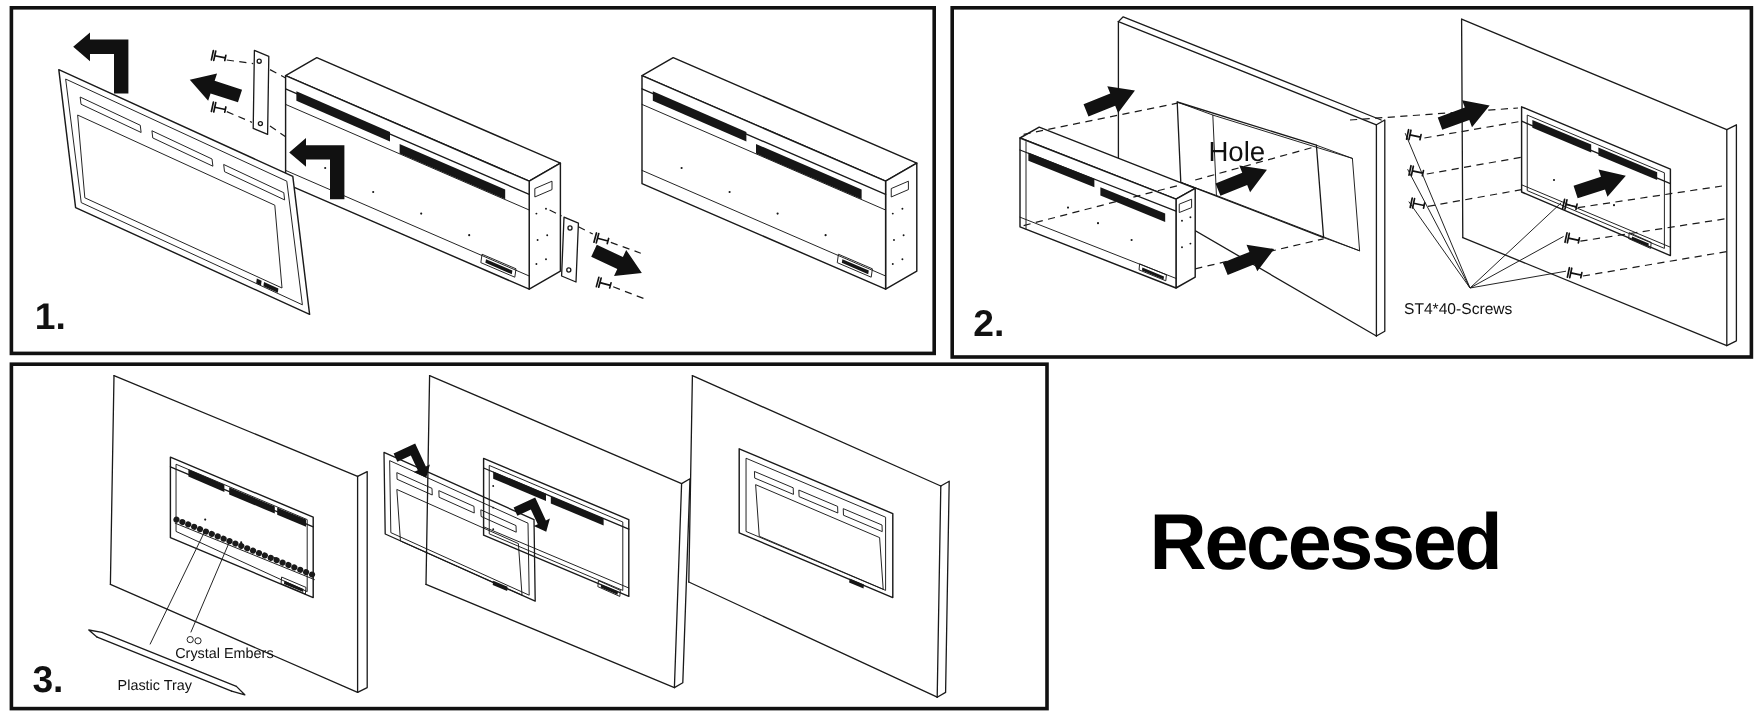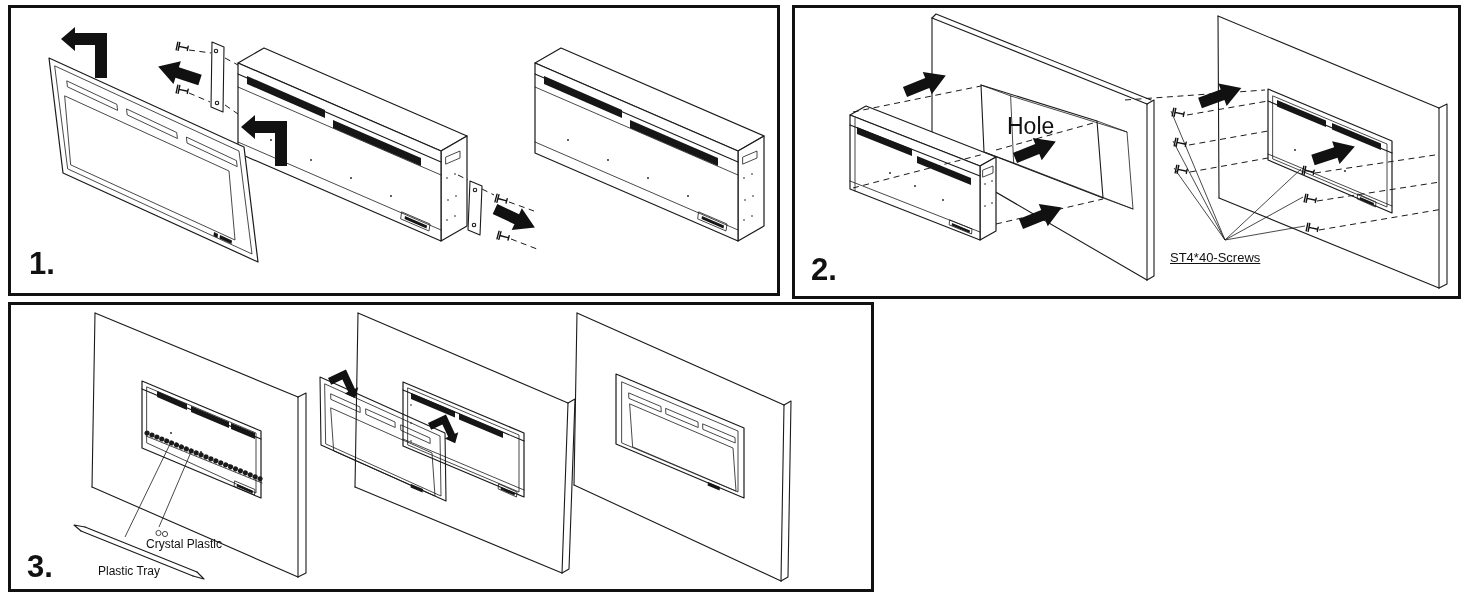--- a/index.html
+++ b/index.html
@@ -193,21 +193,21 @@
       <path class="dash" d="M524,222 L648,201"></path>
       <g>
         <path class="thin" d="M430,232 L376,103 M430,232 L378,133 M430,232 L379,160"></path>
         <path class="thin" d="M430,232 L506,161 M430,232 L508,189 M430,232 L510,218"></path>
       </g>
       <use href="#arrR" class="arr" transform="translate(405,95) rotate(-20)"></use>
       <use href="#arrR" class="arr" transform="translate(518,152) rotate(-18)"></use>
     </svg>
     <div class="num" style="left:16px;top:246px;">2.</div>
     <div class="lbl" style="left:212px;top:106px;font-size:23px;">Hole</div>
-    <div class="lbl" style="left:375px;top:243px;font-size:13px;text-decoration:underline;">ST4*40-Screws</div>
+    <div class="lbl" style="left:375px;top:243px;font-size:13px;">ST4*40-Screws</div>
   </div>
 
   <div class="panel" style="left:8px;top:302px;width:866px;height:290px;">
     <svg width="860" height="284" viewBox="0 0 860 284">
 
       <g>
         <path class="ln" d="M84,8 L287,92"></path>
         <path class="ln" d="M287,92 L295,88 L295,268 L287,272"></path>
         <path class="ln" d="M287,92 L287,272"></path>
         <path class="ln" d="M84,8 L81,182"></path>
@@ -283,18 +283,19 @@
         <path class="face bold" d="M605,69 L733,123 L733,193 L605,139 Z"></path>
         <path class="ln thin" d="M611,77 L727,126 L727,187 L611,138 Z"></path>
         <path class="ln thin" d="M618,88 L650,101.5 L650.2,107 L618.2,93.5 Z"></path>
         <path class="ln thin" d="M655,103.5 L687,117 L687.2,122.5 L655.2,109 Z"></path>
         <path class="ln thin" d="M692,119 L724,132.5 L724.2,138 L692.2,124.5 Z"></path>
         <path class="ln thin" d="M619,99 L722,143 L725,186 L622,142 Z"></path>
         <path class="dark" d="M697,177 L709,182 L708.6,185.4 L696.6,180.4 Z"></path>
       </g>
     </svg>
     <div class="num" style="left:16px;top:246px;">3.</div>
-    <div class="lbl" style="left:135px;top:233px;font-size:12px;">Crystal Plastic</div>
+    <div class="lbl" style="left:135px;top:233px;font-size:12px;">Crystal Embers</div>
     <div class="lbl" style="left:87px;top:260px;font-size:12px;text-align:right;">Plastic Tray</div>
   </div>
 
+  <div class="title">Recessed</div>
 
 </div>
 
 </body></html>

